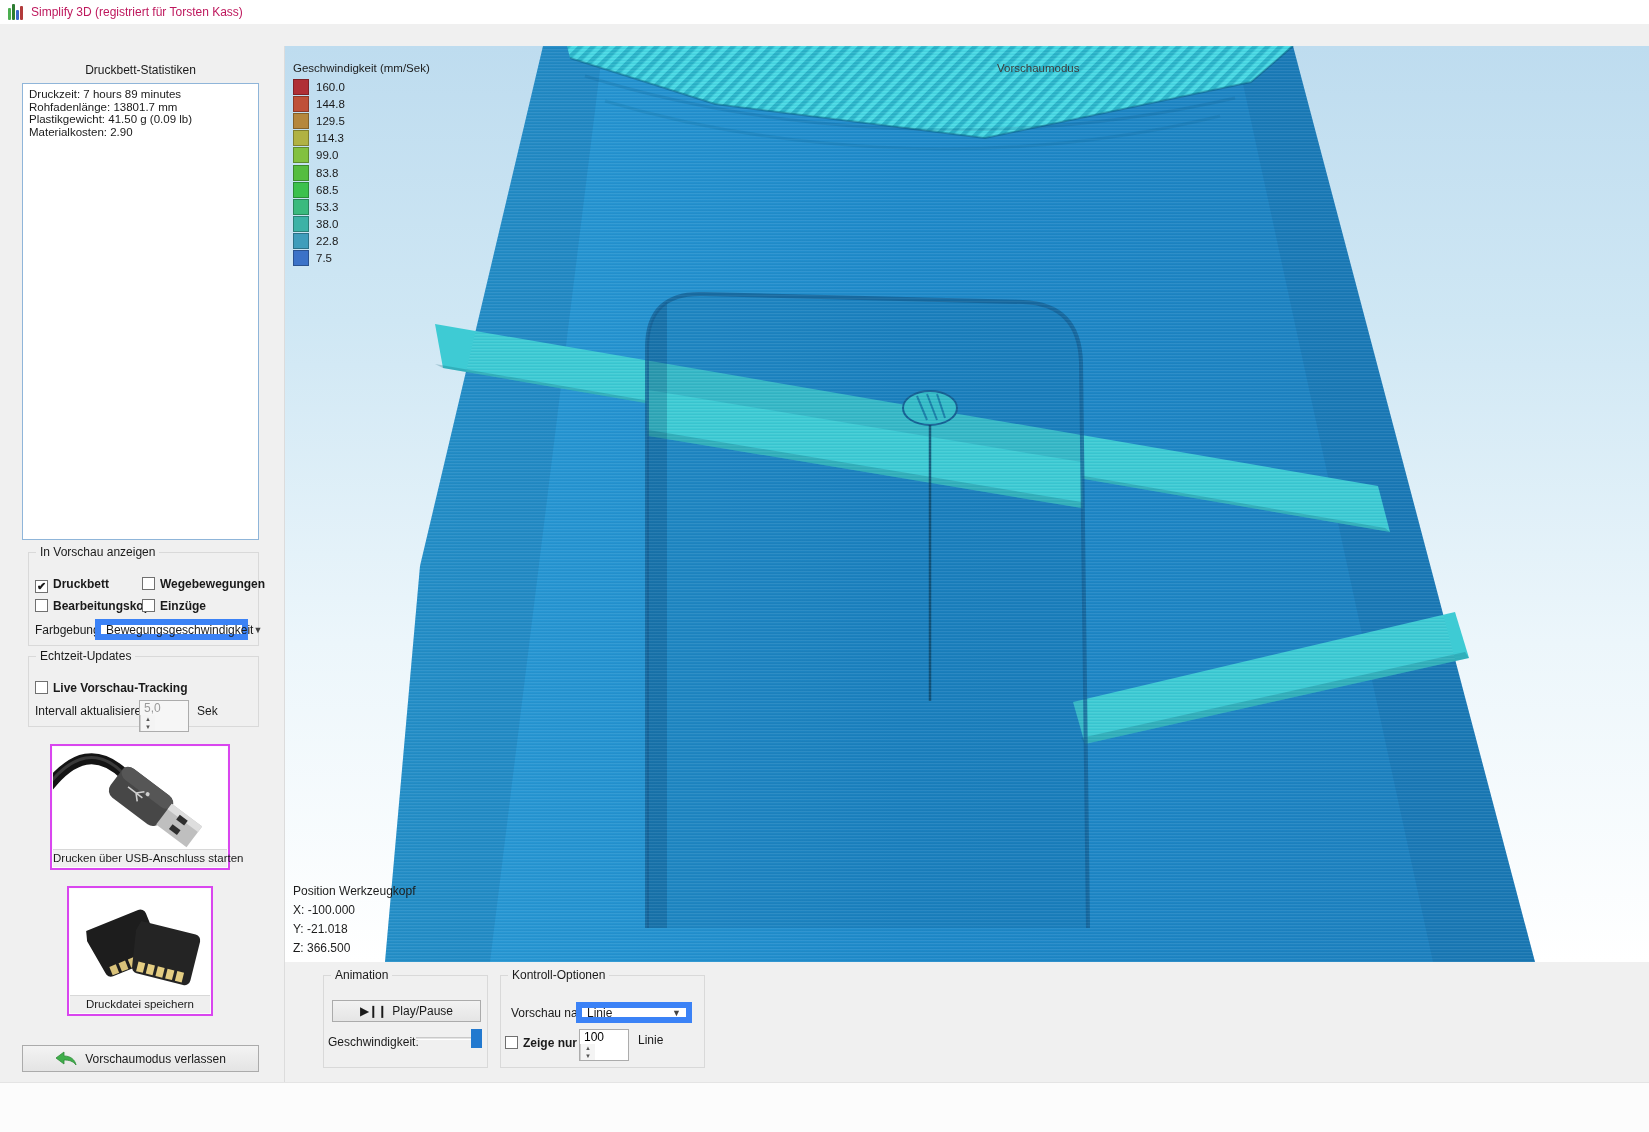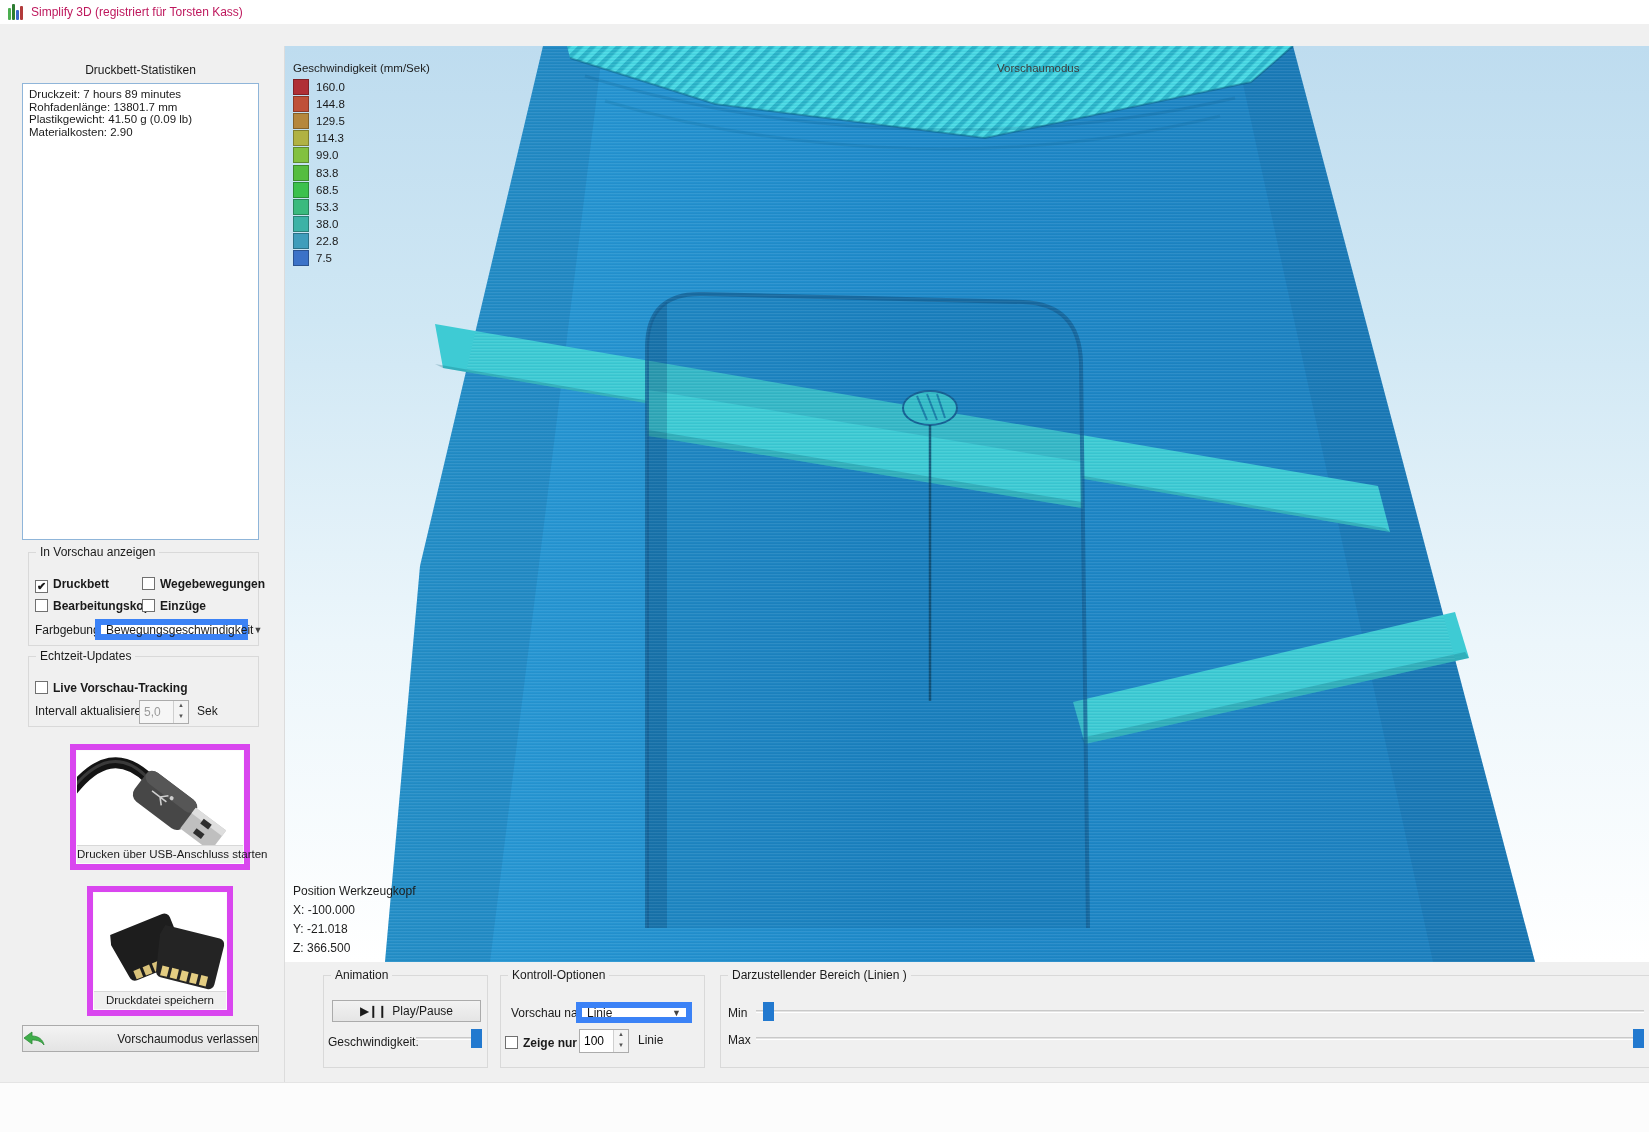--- a/index.html
+++ b/index.html
@@ -21,27 +21,27 @@
   .stats-box { position:absolute; left:22px; top:37px; width:237px; height:457px; background:#ffffff; border:1px solid #8fb5d9; padding:4px 6px; }
   .stats-box div { font-size:11.5px; line-height:12.5px; }
   .groupbox { position:absolute; border:1px solid #d9d9d9; }
   .gb-title { position:absolute; top:-8px; left:7px; background:#f0f0f0; padding:0 4px; font-size:12px; white-space:nowrap; }
   .cb { display:inline-block; width:13px; height:13px; background:#fff; border:1px solid #707070; vertical-align:-2px; text-align:center; cursor:pointer; }
   .cb .mark { font-size:11px; line-height:11px; color:#1a1a1a; font-weight:bold; display:block; }
   .cb-label { font-size:12px; margin-left:5px;font-weight:bold; }
   .cb-row { position:absolute; white-space:nowrap; }
   .combo { position:absolute; height:21px; background:#fff; border:6px solid #3b82f6; font-size:12px; display:flex; align-items:center; padding-left:5px; cursor:default; }
   .combo .arrow { margin-left:auto; margin-right:5px; font-size:9px; color:#444; }
-  .spin { position:absolute; height:24px; background:#fff; border:1px solid #acacac; display:flex; }
+  .spin { position:absolute; height:32px; background:#fff; border:1px solid #acacac; display:flex;flex-direction:column; }
   .spin input { flex:1; border:0; outline:0; font-size:12px; font-family:"Liberation Sans",sans-serif; padding-left:4px; width:30px; background:transparent; }
   .spin.disabled { background:#f6f6f6; }
   .spin.disabled input { color:#9a9a9a; }
   .spin-btns { width:15px; border-left:1px solid #cfcfcf; display:flex; flex-direction:column; }
   .spin-btns div { flex:1; font-size:6px; line-height:8px; text-align:center; color:#555; background:#f4f4f4; cursor:pointer; }
-  .img-btn { position:absolute; border:6px solid #d946ef; background:#fbfbfb; cursor:pointer;margin-left:20px; }
+  .img-btn { position:absolute; border:2px solid #d946ef; background:#fbfbfb; cursor:pointer; }
   .img-btn .photo { position:absolute; left:1px; top:1px; right:1px; background:#fff; overflow:hidden; }
   .img-btn .caption { position:absolute; left:1px; right:1px; bottom:1px; height:18px; font-size:11.5px; text-align:center; line-height:17px; background:#efefef; border-top:1px solid #d8d8d8; white-space:nowrap; }
   .push-btn { position:absolute; background:linear-gradient(#f3f3f3,#e4e4e4); border:1px solid #ababab; font-size:12px; display:flex; align-items:center; justify-content:center; gap:7px; cursor:pointer; }
 
   
   .viewport { position:absolute; left:285px; top:46px; width:1364px; height:916px; background:linear-gradient(180deg,#bedcef 0%,#cfe7f4 30%,#ecf6fb 65%,#ffffff 100%); overflow:hidden; }
   .viewport svg.model { position:absolute; left:0; top:0; }
   .legend { position:absolute; left:8px; top:16px; }
   .legend-title { font-size:11.5px; color:#1c1c1c; margin-bottom:4px; }
   .legend-row { display:flex; align-items:center; height:17.2px; }
@@ -163,21 +163,21 @@
               <rect x="90" y="80" width="7" height="10"></rect>
                 <rect x="100" y="80" width="7" height="10"></rect>
               <rect x="110" y="80" width="7" height="10"></rect>
             </g>
           </g>
         </svg>
       </div>
       <div class="caption">Druckdatei speichern</div>
     </div>
 
-    <div class="push-btn" style="left:22px; top:979px; width:237px; height:27px;justify-content:space-between;">
+    <div class="push-btn" style="left:22px; top:999px; width:237px; height:27px;">
       <svg width="23" height="15" viewBox="0 0 23 15">
         <path d="M9,1 L9,5 C16,5 20,9 21,14 C18,10 14,9 9,9 L9,13 L1,7 Z" fill="#3fae4a" stroke="#2e8a38" stroke-width="0.8"></path>
       </svg>
       <span>Vorschaumodus verlassen</span>
     </div>
   </div>
 
   <div class="viewport">
 
     <svg class="model" width="1364" height="916" viewBox="0 0 1364 916">
@@ -317,28 +317,15 @@
     <div class="spin" style="left:78px; top:53px; width:50px;">
       <input readonly="" value="100" style="">
       <div class="spin-btns">
           <div>▲</div>
           <div>▼</div>
         </div>
     </div>
     <span class="ctl-label" style="left:137px; top:57px;">Linie</span>
   </div>
 
-  <div class="groupbox" style="left:720px; top:975px; width:929px; height:93px; border-right:0;">
-    <span class="gb-title">Darzustellender Bereich (Linien )</span>
-    <span class="ctl-label" style="left:7px; top:30px;">Min</span>
-    <div class="slider" style="left:35px; top:26px; width:888px;">
-      <div class="track"></div>
-      <div class="thumb" style="left:7px;"></div>
-    </div>
-    <span class="ctl-label" style="left:7px; top:57px;">Max</span>
-    <div class="slider" style="left:35px; top:53px; width:888px;">
-      <div class="track"></div>
-      <div class="thumb" style="left:877px;"></div>
-    </div>
-  </div>
 
   <div class="bottom-strip"></div>
 </div>
 
 </body></html>

